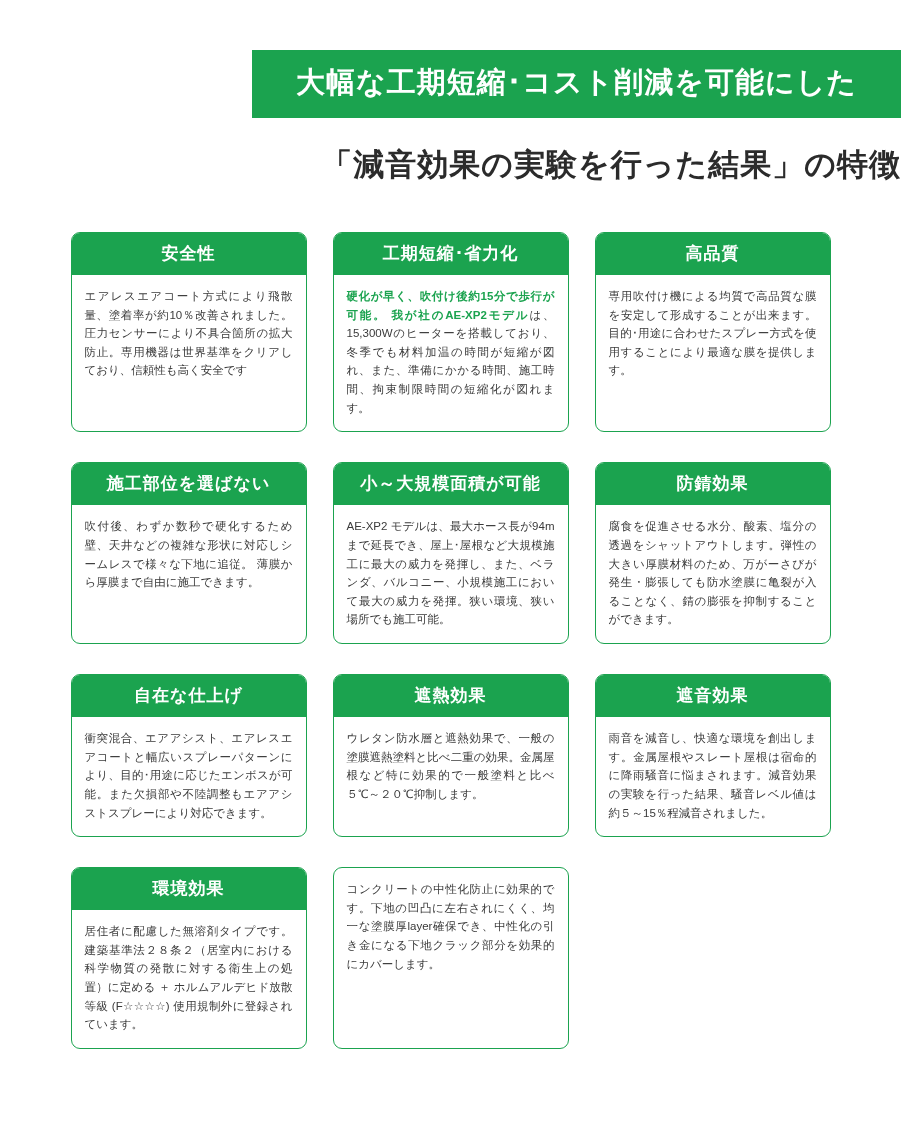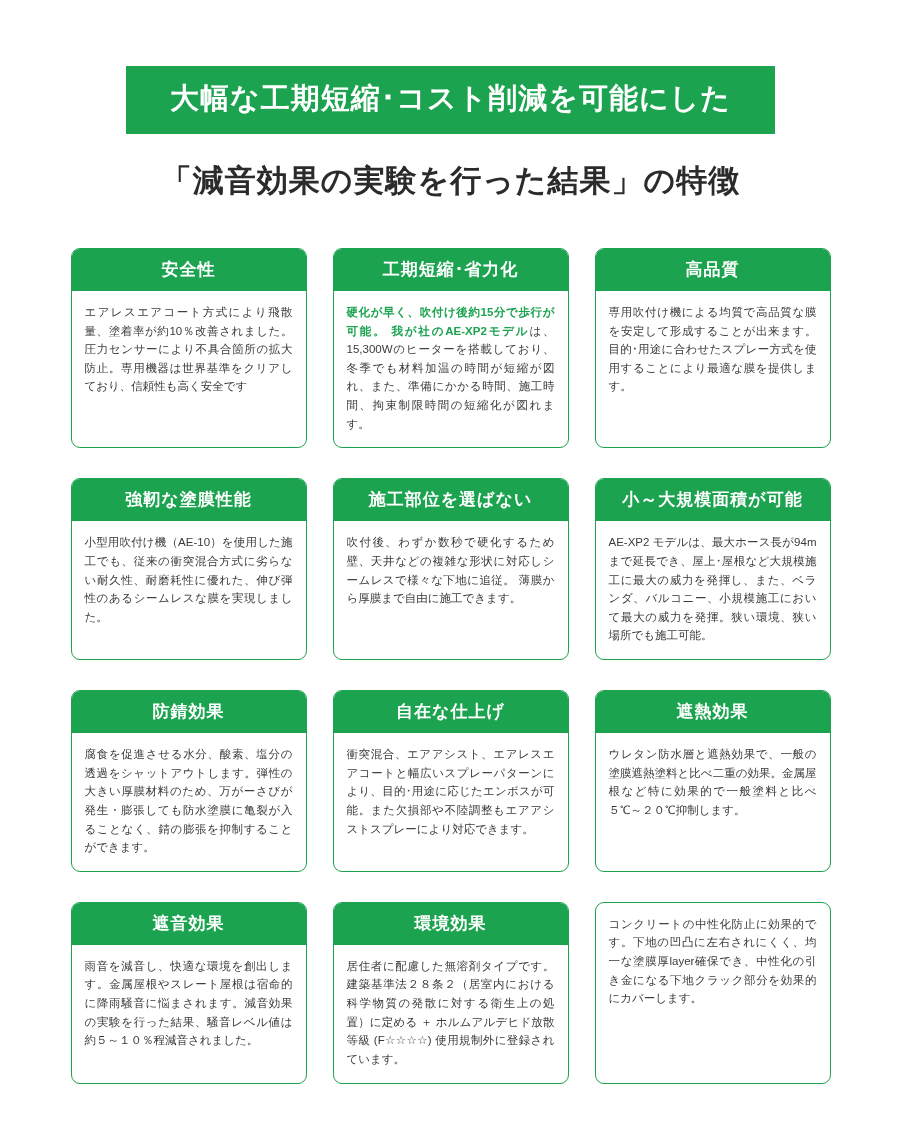--- a/index.html
+++ b/index.html
@@ -13,22 +13,22 @@
     overflow: hidden;
   }
   .page {
     position: relative;
     width: 901px;
     height: 1138px;
   }
 
   
   .header {
-    padding-top: 66px;
-    text-align: center;
+    padding-top: 50px;
+    text-align: right;
   }
   .header-banner {
     display: inline-block;
     background: #1ba34f;
     color: #ffffff;
     font-size: 29px;
     font-weight: bold;
     letter-spacing: 1px;
     padding: 17px 44px 19px 44px;
     line-height: 1.1;
@@ -101,24 +101,20 @@
       <div class="card-title">工期短縮･省力化</div>
       <div class="card-body"><span class="hl">硬化が早く、吹付け後約15分で歩行が可能。 我が社のAE-XP2モデル</span><span>は、15,300Wのヒーターを搭載しており、冬季でも材料加温の時間が短縮が図れ、また、準備にかかる時間、施工時間、拘束制限時間の短縮化が図れます。</span></div>
     </div>
     <div class="row1 card">
       <div class="card-title">高品質</div>
       <div class="card-body"><span>専用吹付け機による均質で高品質な膜を安定して形成することが出来ます。
 目的･用途に合わせたスプレー方式を使用することにより最適な膜を提供します。</span></div>
     </div>
 
     <div class="row2 card">
-      <div class="card-title">強靭な塗膜性能</div>
-      <div class="card-body"><span>小型用吹付け機（AE-10）を使用した施工でも、従来の衝突混合方式に劣らない耐久性、耐磨耗性に優れた、伸び弾性のあるシームレスな膜を実現しました。</span></div>
-    </div>
-    <div class="row2 card">
       <div class="card-title">施工部位を選ばない</div>
       <div class="card-body"><span>吹付後、わずか数秒で硬化するため壁、天井などの複雑な形状に対応しシームレスで様々な下地に追従。
 薄膜から厚膜まで自由に施工できます。</span></div>
     </div>
     <div class="row2 card">
       <div class="card-title">小～大規模面積が可能</div>
       <div class="card-body"><span>AE-XP2 モデルは、最大ホース長が94mまで延長でき、屋上･屋根など大規模施工に最大の威力を発揮し、また、ベランダ、バルコニー、小規模施工において最大の威力を発揮。狭い環境、狭い場所でも施工可能。</span></div>
     </div>
 
     <div class="row3 card">
@@ -129,21 +125,21 @@
       <div class="card-title">自在な仕上げ</div>
       <div class="card-body"><span>衝突混合、エアアシスト、エアレスエアコートと幅広いスプレーパターンにより、目的･用途に応じたエンボスが可能。また欠損部や不陸調整もエアアシストスプレーにより対応できます。</span></div>
     </div>
     <div class="row3 card">
       <div class="card-title">遮熱効果</div>
       <div class="card-body"><span>ウレタン防水層と遮熱効果で、一般の塗膜遮熱塗料と比べ二重の効果。金属屋根など特に効果的で一般塗料と比べ ５℃～２０℃抑制します。</span></div>
     </div>
 
     <div class="row4 card">
       <div class="card-title">遮音効果</div>
-      <div class="card-body"><span>雨音を減音し、快適な環境を創出します。金属屋根やスレート屋根は宿命的に降雨騒音に悩まされます。減音効果の実験を行った結果、騒音レベル値は約５～１０％程減音されました。</span></div>
+      <div class="card-body"><span>雨音を減音し、快適な環境を創出します。金属屋根やスレート屋根は宿命的に降雨騒音に悩まされます。減音効果の実験を行った結果、騒音レベル値は約５～15％程減音されました。</span></div>
     </div>
     <div class="row4 card">
       <div class="card-title">環境効果</div>
       <div class="card-body"><span>居住者に配慮した無溶剤タイプです。建築基準法２８条２（居室内における科学物質の発散に対する衛生上の処置）に定める ＋ ホルムアルデヒド放散等級 (F☆☆☆☆) 使用規制外に登録されています。</span></div>
     </div>
     <div class="row4 card">
       <div class="card-body"><span>コンクリートの中性化防止に効果的です。下地の凹凸に左右されにくく、均一な塗膜厚layer確保でき、中性化の引き金になる下地クラック部分を効果的にカバーします。</span></div>
     </div>
 
   </div>

